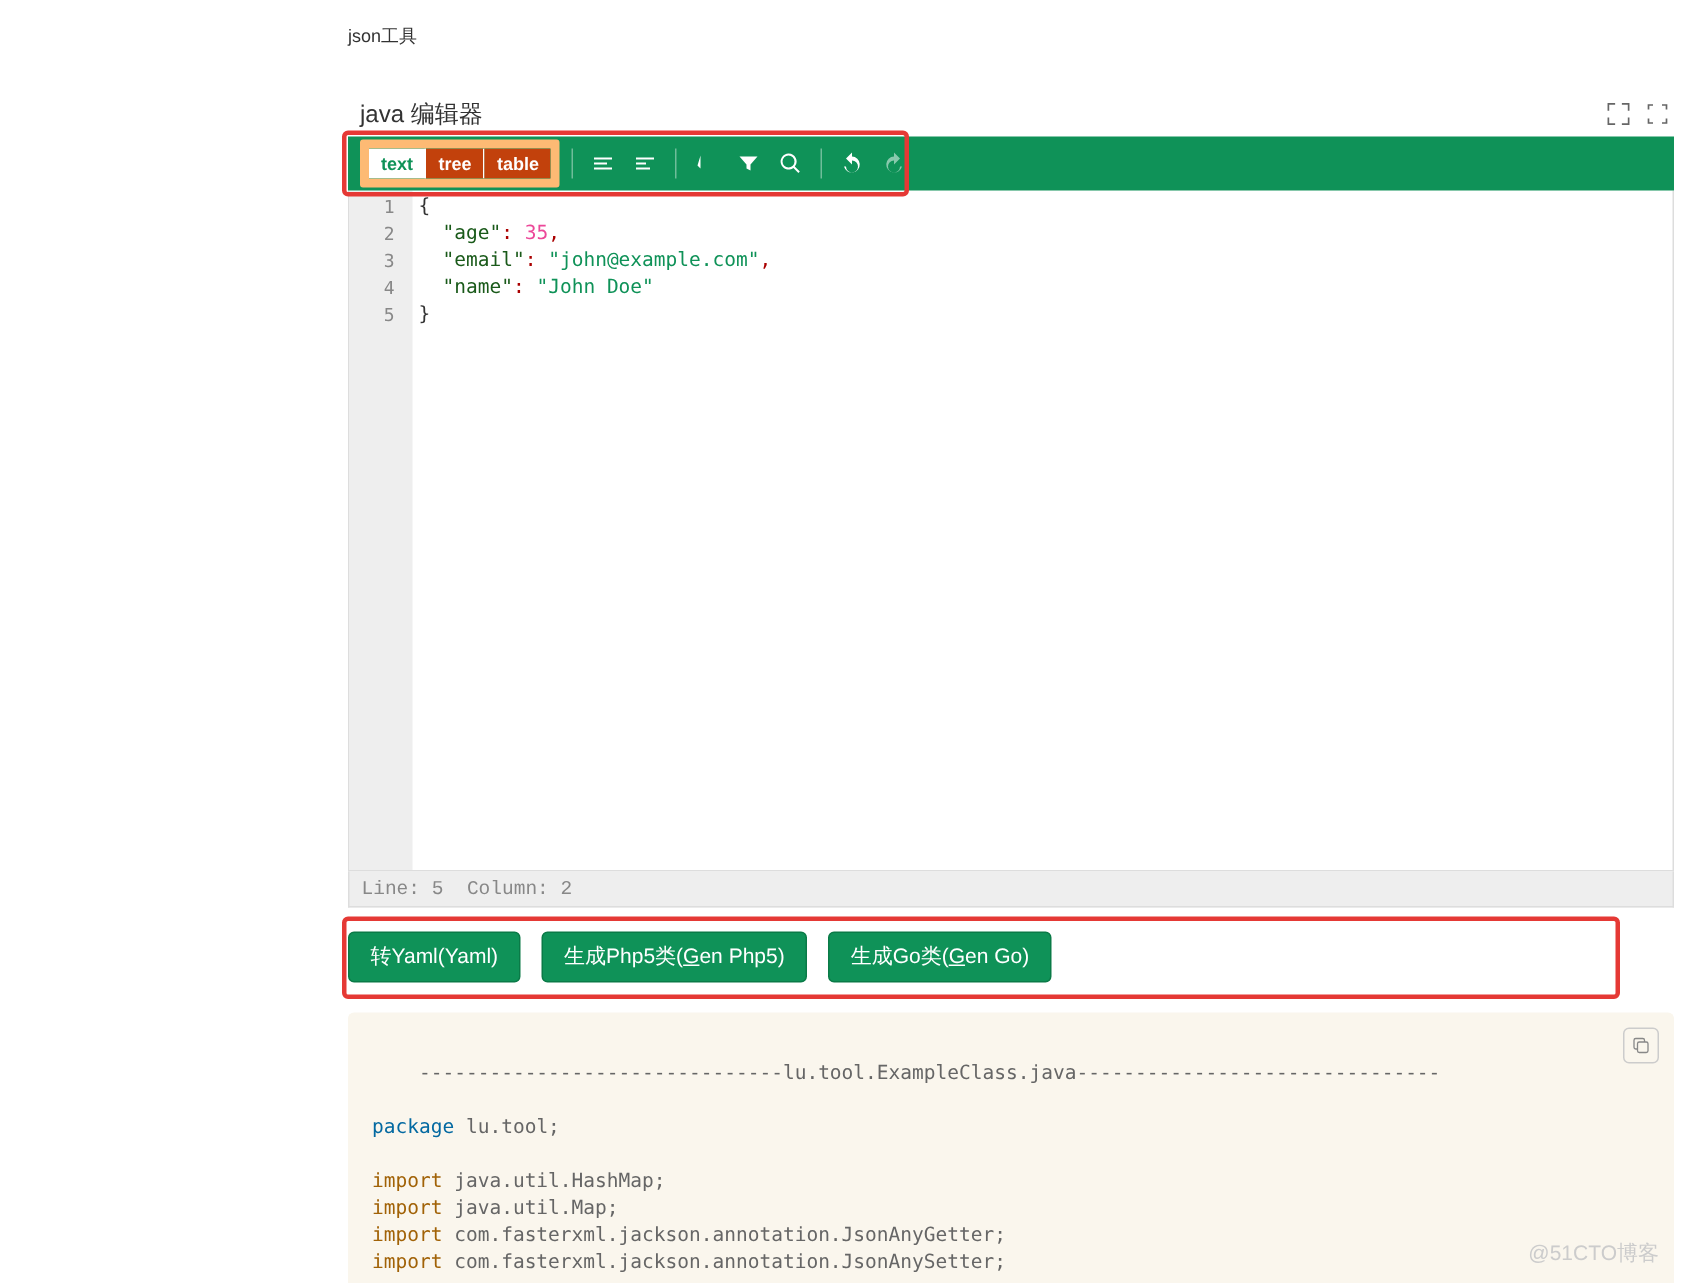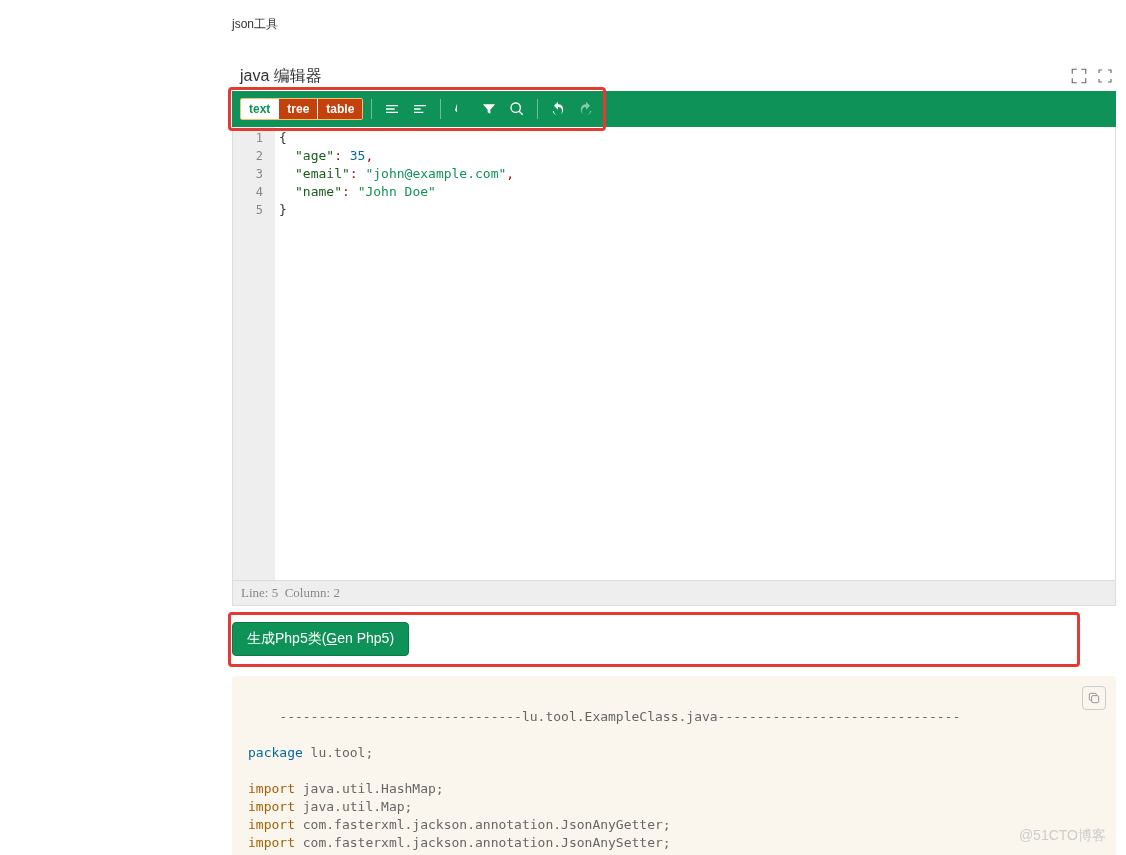--- a/index.html
+++ b/index.html
@@ -7,40 +7,40 @@
     .container { padding-left: 232px; padding-right: 10px; }
     .page-title { font-size: 12px; color: #333; padding: 16px 0 8px 0; }
     .editor-header { display: flex; align-items: center; justify-content: space-between; margin-top: 20px; padding: 4px 0; }
     .editor-title { font-size: 16px; color: #333; padding-left: 8px; }
     .editor-actions { display: flex; gap: 4px; }
     .icon-btn { width: 22px; height: 22px; display: flex; align-items: center; justify-content: center; cursor: pointer; }
     .icon-btn svg { width: 18px; height: 18px; stroke: #666; fill: none; stroke-width: 1.5; }
     .toolbar-wrap { position: relative; }
     .toolbar { background: #0f9258; display: flex; align-items: center; padding: 6px 8px; gap: 4px; height: 36px; }
     .toolbar-highlight { position: absolute; top: -4px; left: -4px; height: 44px; width: 378px; border: 3px solid #e53935; border-radius: 4px; pointer-events: none; }
-    .mode-btns { display: flex; border: 1px solid #fdba74; border-radius: 2px; overflow: hidden; align-items: flex-end; }
+    .mode-btns { display: flex; border: 6px solid #fdba74; border-radius: 2px; overflow: hidden; align-items: flex-end; }
     .mode-btn { background: #c2410c; color: #fff; font-size: 12px; padding: 3px 8px; border: none; cursor: pointer; font-weight: bold; border-right: 1px solid #fff; }
     .mode-btn:last-child { border-right: none; }
     .mode-btn.active { background: #fff; color: #0f9258; }
     .tb-sep { width: 1px; height: 20px; background: rgba(255,255,255,0.4); margin: 0 4px; }
     .tb-icon { width: 24px; height: 24px; display: flex; align-items: center; justify-content: center; cursor: pointer; }
     .tb-icon svg { width: 16px; height: 16px; fill: #fff; }
     .tb-icon.dim svg { fill: rgba(255,255,255,0.5); }
     .editor-body { display: flex; border: 1px solid #ddd; border-top: none; background: #fff; height: 454px; }
     .gutter { background: #eee; width: 42px; text-align: right; padding-top: 2px; }
     .gutter div { color: #888; font-size: 12px; font-family: monospace; padding-right: 12px; line-height: 18px; position: relative; }
     .code-area { flex: 1; padding: 2px 4px; font-family: monospace; font-size: 13px; line-height: 18px; }
     .code-line .brace { color: #333; }
     .code-line .key { color: #1a5a1a; }
     .code-line .colon { color: #a00; }
-    .code-line .num { color: #0369a1; }
+    .code-line .num { color: #ec4899; }
     .code-line .str { color: #0f9258; }
     .code-line .comma { color: #a00; }
     .ind { display: inline-block; width: 16px; }
-    .status-bar { background: #eee; color: #888; font-size: 13px; font-family: Liberation Serif, serif; padding: 4px 8px; border: 1px solid #ddd; border-top: none; }
+    .status-bar { background: #eee; color: #888; font-size: 13px; font-family: Liberation Mono, monospace; padding: 4px 8px; border: 1px solid #ddd; border-top: none; }
     .action-row-wrap { position: relative; margin-top: 8px; }
     .action-row { display: flex; gap: 14px; padding: 8px 0; }
     .action-btn { background: #0f9258; color: #fff; border: 1px solid #0a7a47; border-radius: 4px; padding: 7px 14px; font-size: 14px; cursor: pointer; }
     .action-btn u { text-decoration: underline; }
     .action-highlight { position: absolute; top: -2px; left: -4px; right: 36px; height: 55px; border: 3px solid #e53935; border-radius: 4px; pointer-events: none; }
     .output-block { background: #faf6ed; border-radius: 4px; margin-top: 12px; padding: 14px 16px; font-family: monospace; font-size: 13px; line-height: 18px; color: #666; position: relative; white-space: pre; overflow: hidden; }
     .copy-btn { position: absolute; top: 10px; right: 10px; width: 24px; height: 24px; border: 1px solid #ccc; border-radius: 4px; display: flex; align-items: center; justify-content: center; cursor: pointer; background: #faf6ed; }
     .copy-btn svg { width: 14px; height: 14px; stroke: #888; fill: none; stroke-width: 1.5; }
     .kw-package { color: #0369a1; }
     .kw-import { color: #a16207; }
@@ -132,21 +132,23 @@
       <div class="code-line"><span class="ind"></span><span class="key">"name"</span><span class="colon">: </span><span class="str">"John Doe"</span></div>
       <div class="code-line"><span class="brace">}</span></div>
     </div>
   </div>
   <div class="status-bar">
     <span>Line:</span> <span>5</span>&nbsp;&nbsp;<span>Column:</span> <span>2</span>
   </div>
 
   <div class="action-row-wrap">
     <div class="action-row">
+      <button class="action-btn"><span>转Yaml(Yaml)</span></button>
       <button class="action-btn"><span>生成Php5类(</span><u>G</u><span>en Php5)</span></button>
+      <button class="action-btn"><span>生成Go类(</span><u>G</u><span>en Go)</span></button>
     </div>
     <div class="action-highlight"></div>
   </div>
 
   <div class="output-block">
     <div class="copy-btn">
       <svg viewBox="0 0 24 24">
           <rect x="8" y="8" width="12" height="12" rx="2"></rect>
           <path d="M16 8V6a2 2 0 00-2-2H6a2 2 0 00-2 2v8a2 2 0 002 2h2"></path>
         </svg>

